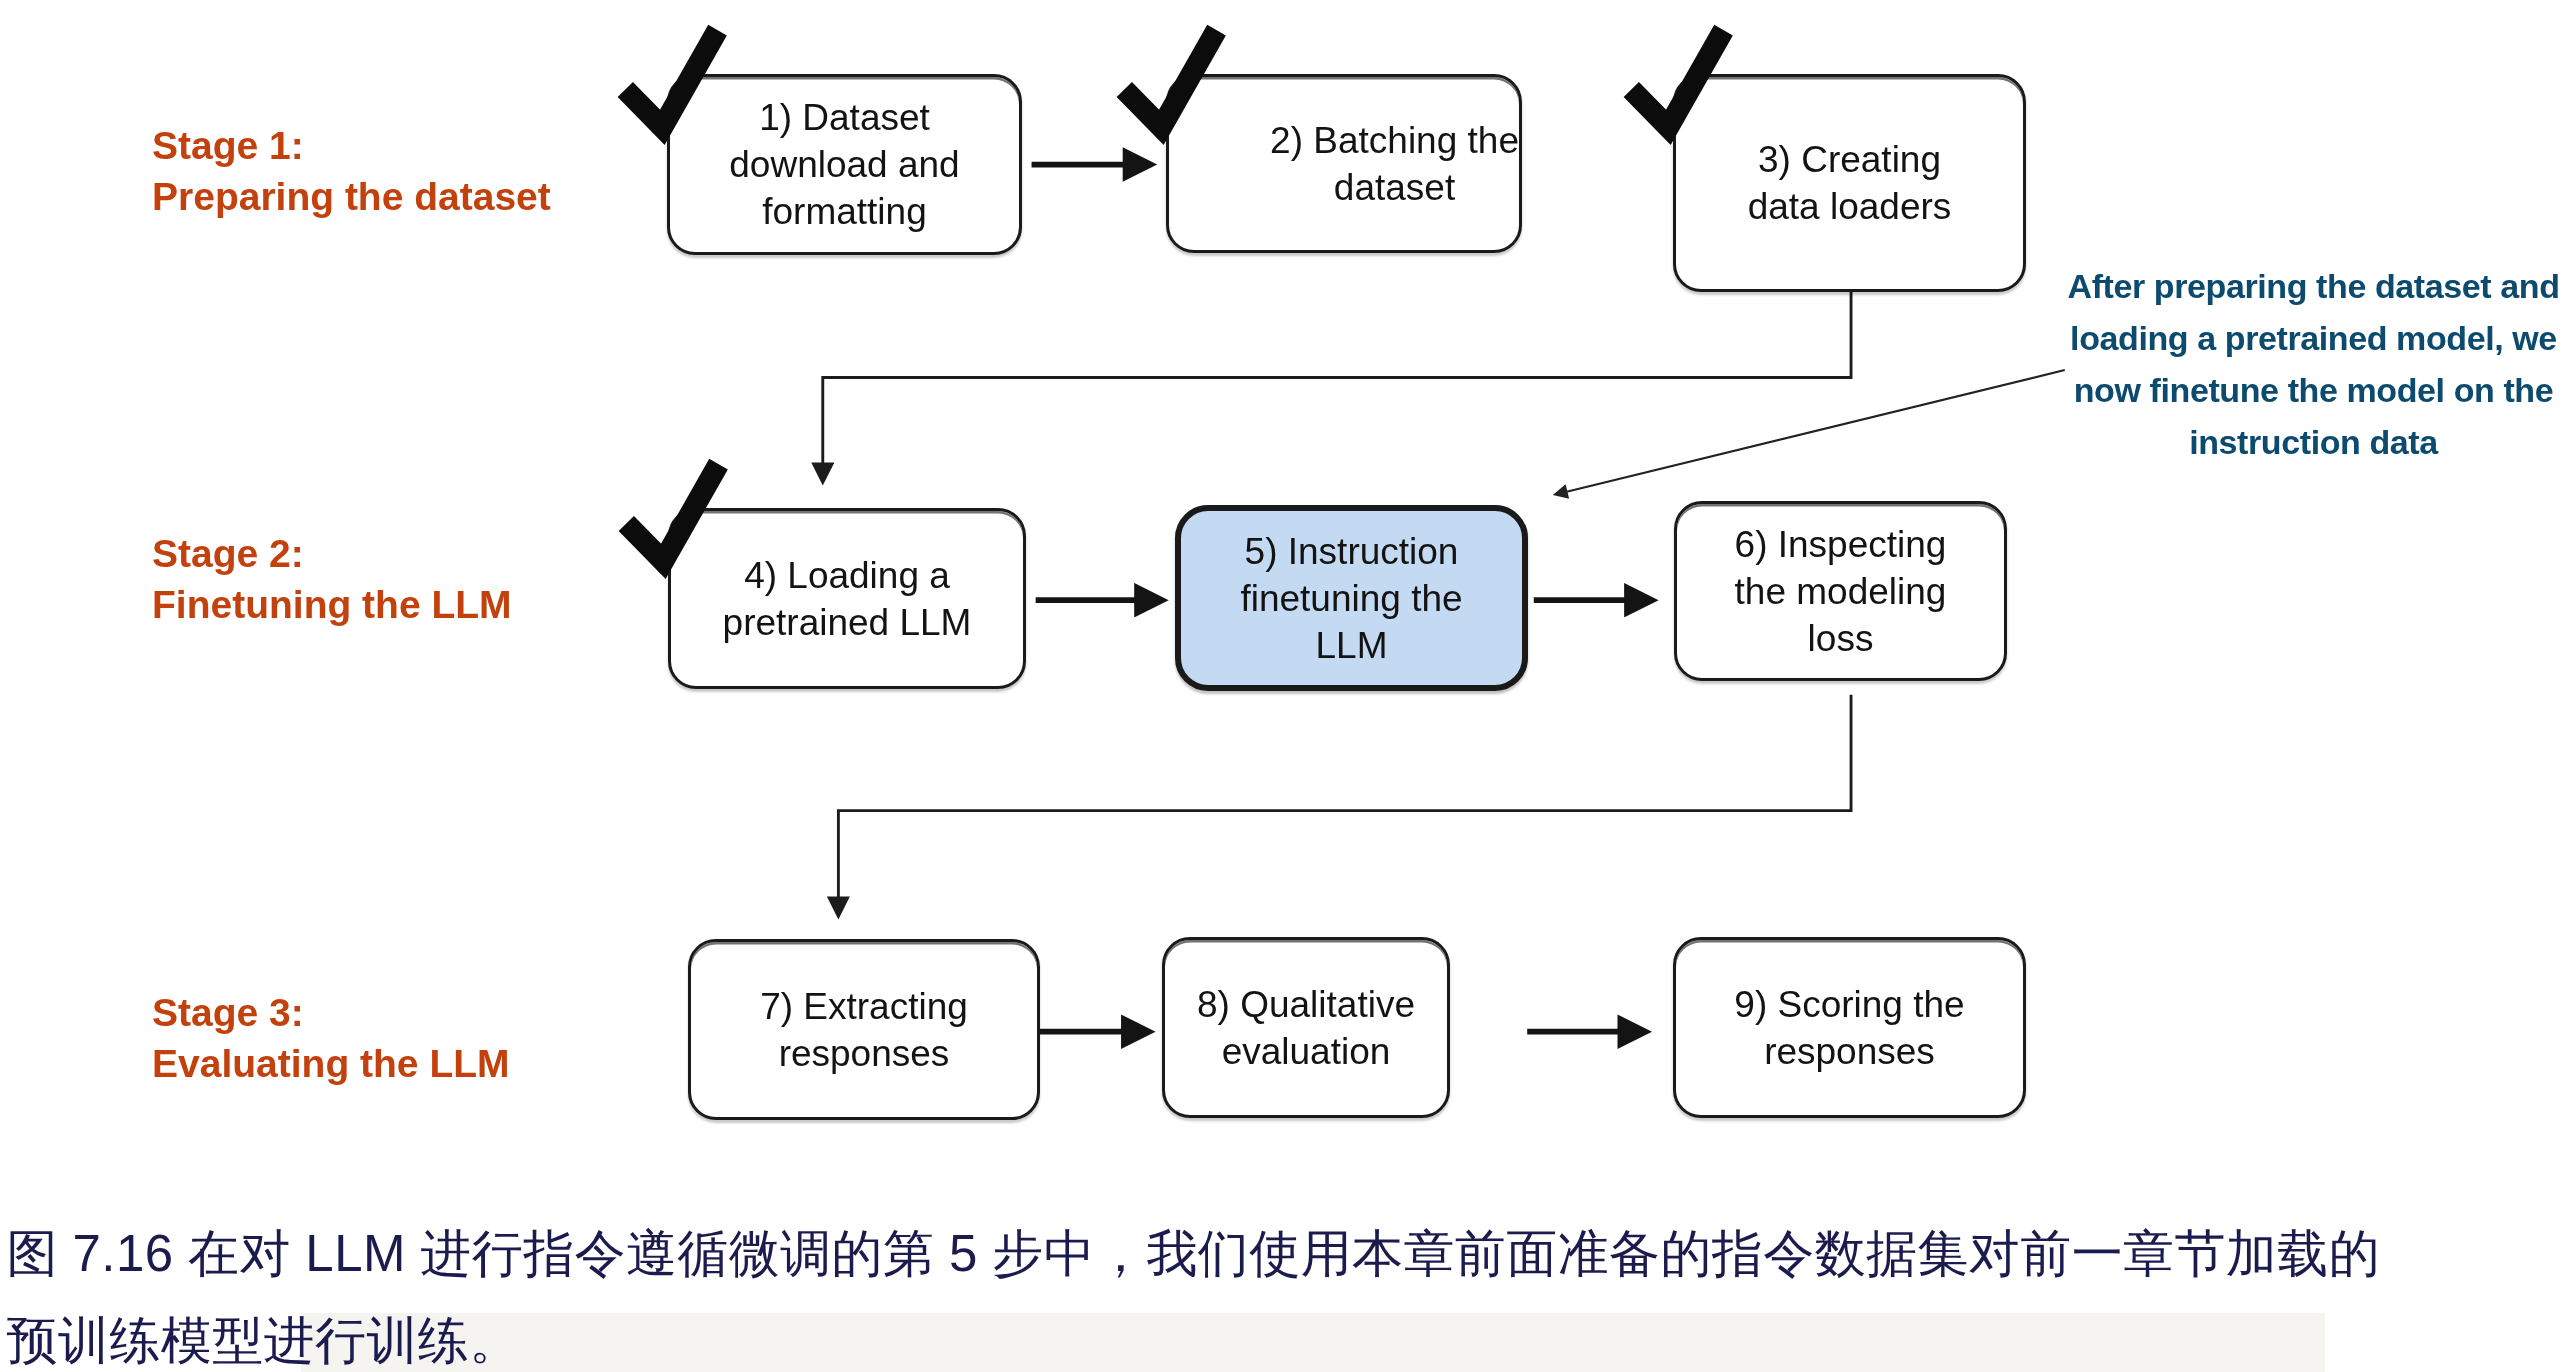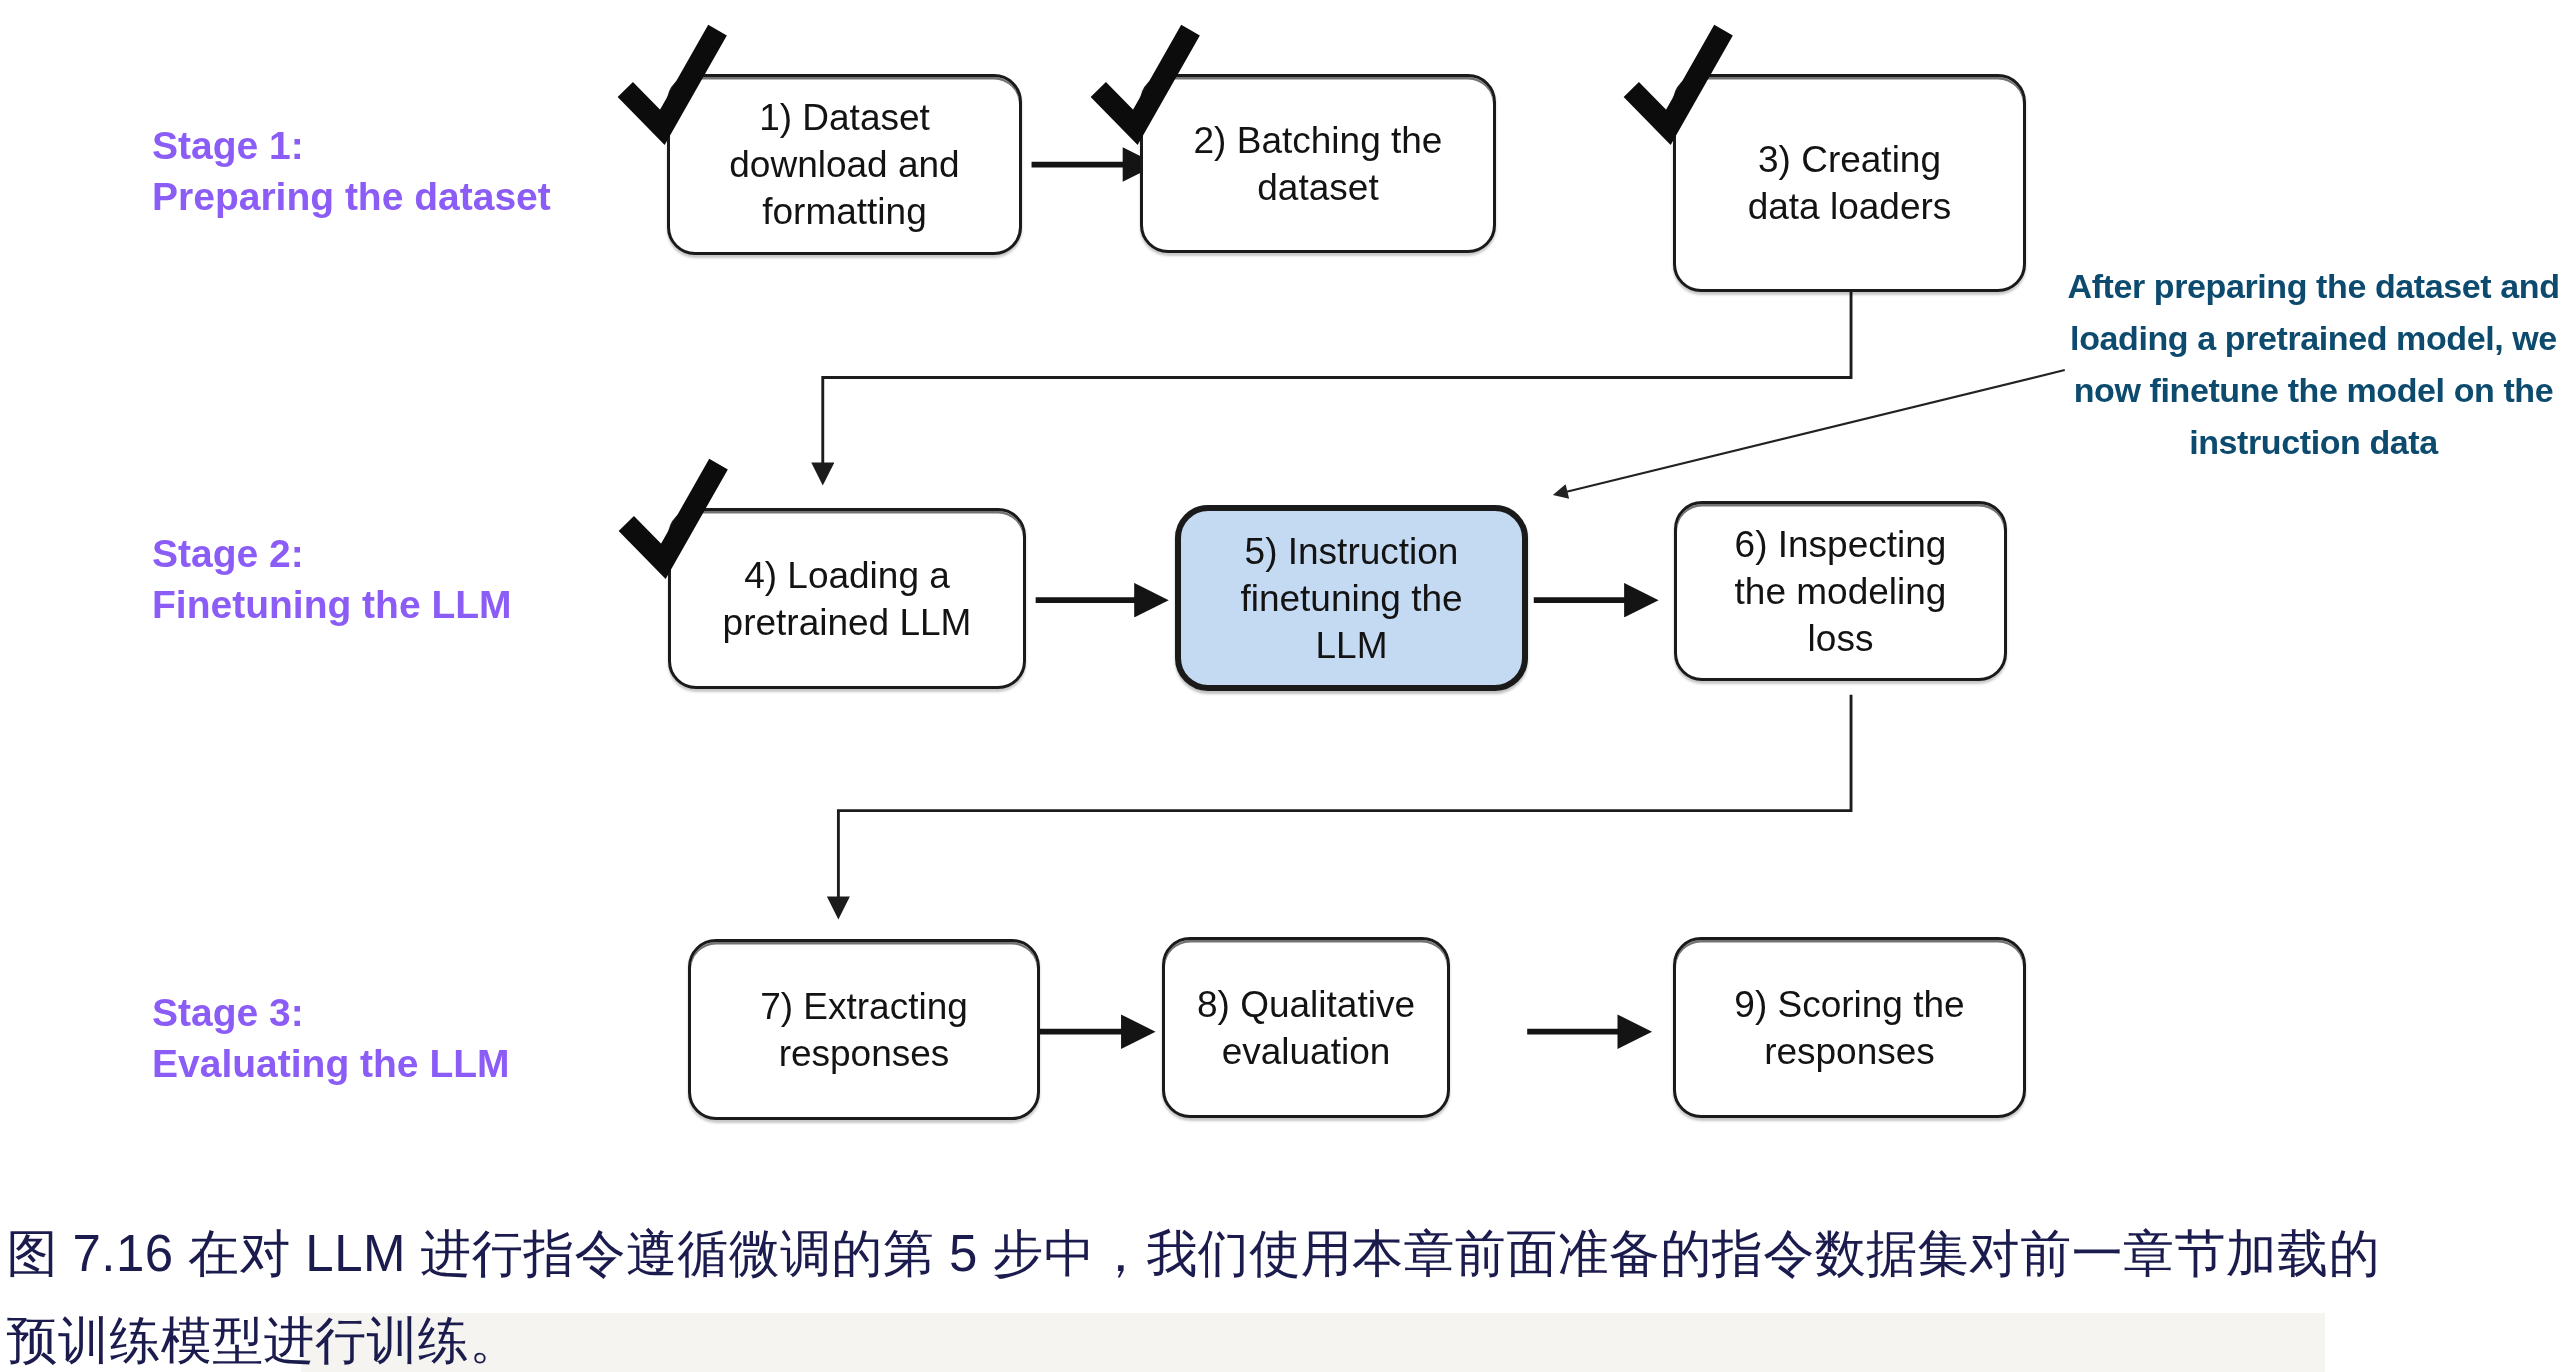--- a/index.html
+++ b/index.html
@@ -6,21 +6,21 @@
     --box-border:#1a1a1a;
     --ink:#141414;
     --highlight-fill:#c4d9f2;
     --caption-color:#1b1b4e;
   }
   html,body{margin:0;padding:0;background:#ffffff;}
   #canvas{
     position:relative;width:2576px;height:1373px;background:#ffffff;overflow:hidden;
     font-family:"Liberation Sans",sans-serif;color:var(--ink);
   }
-  .stage-label{position:absolute;font-size:39px;line-height:51px;color:#8b5cf6;}
+  .stage-label{position:absolute;font-size:39px;line-height:51px;color:#c2410c;}
   .stage-label .t{font-weight:700;display:block;}
   .stage-label .s{font-weight:700;display:block;}
   .box{
     position:absolute;box-sizing:border-box;background:#fff;
     border:3.3px solid var(--box-border);border-radius:28px;
     display:flex;align-items:center;justify-content:center;text-align:center;
     box-shadow:inset 0 2.5px 0 rgba(0,0,0,.55), 0 2.5px 2.5px rgba(0,0,0,.22);
   }
   .box.highlighted{
     border-width:6.6px;border-radius:33px;background:var(--highlight-fill);
@@ -89,21 +89,21 @@
   </div>
 
   <div class="box" style="left:667px;top:74px;width:355px;height:181px;">
     <svg class="check" viewBox="0 0 170 160">
         <polyline points="21,89 66,135 133,17"></polyline>
       </svg>
     <span class="box-label">1) Dataset
 download and
 formatting</span>
   </div>
-  <div class="box" style="left:1140px;top:74px;width:356px;height:179px;">
+  <div class="box" style="left:1166px;top:74px;width:356px;height:179px;justify-content:flex-end;">
     <svg class="check" viewBox="0 0 170 160">
         <polyline points="21,89 66,135 133,17"></polyline>
       </svg>
     <span class="box-label">2) Batching the
 dataset</span>
   </div>
   <div class="box" style="left:1673px;top:74px;width:353px;height:218px;">
     <svg class="check" viewBox="0 0 170 160">
         <polyline points="21,89 66,135 133,17"></polyline>
       </svg>

